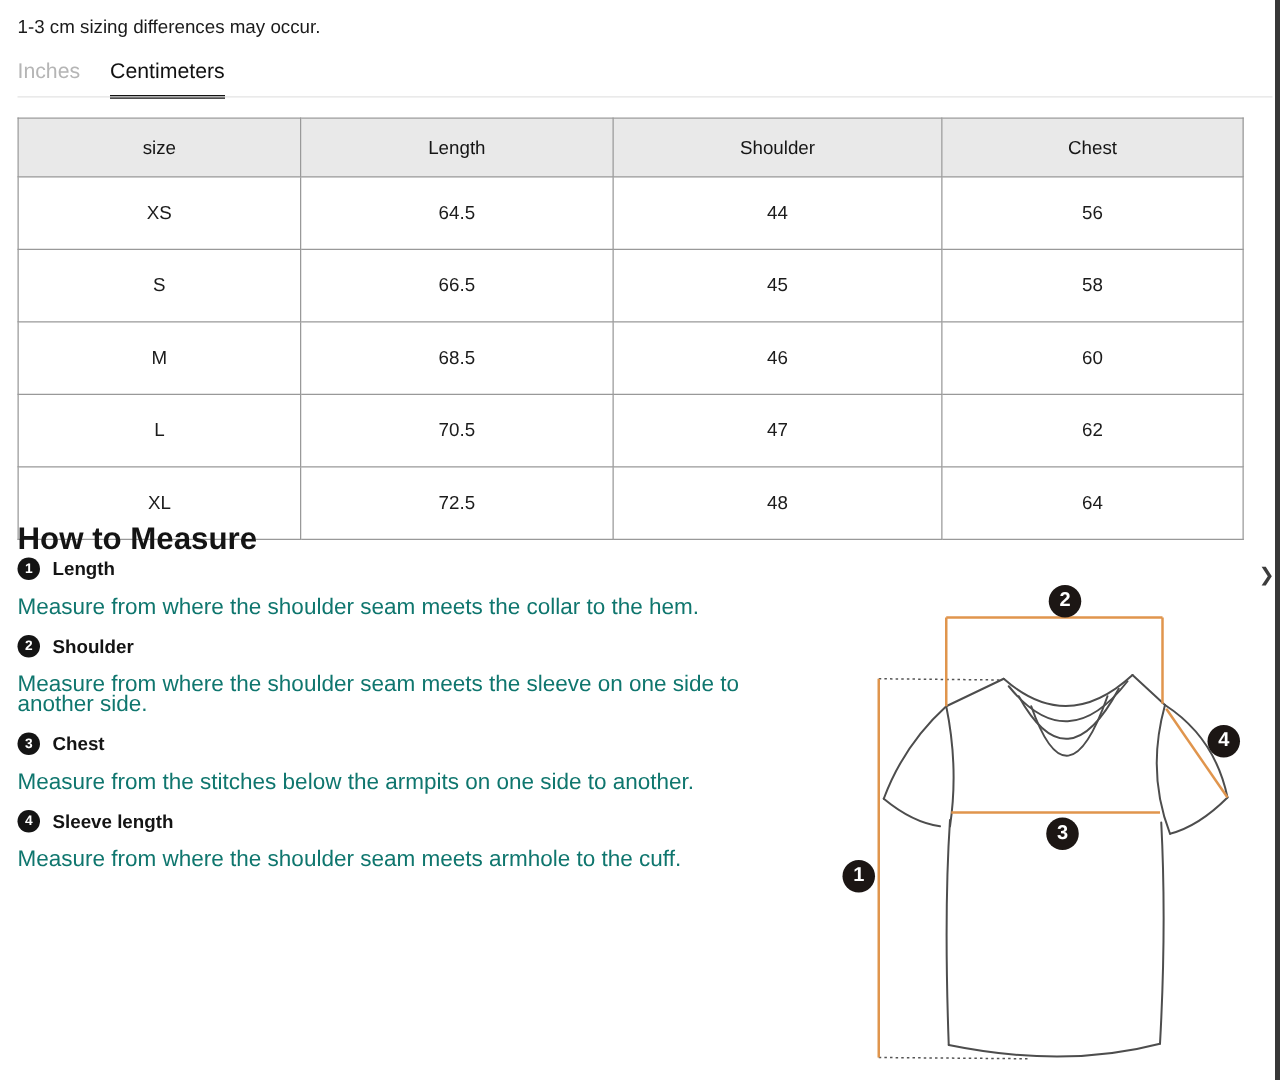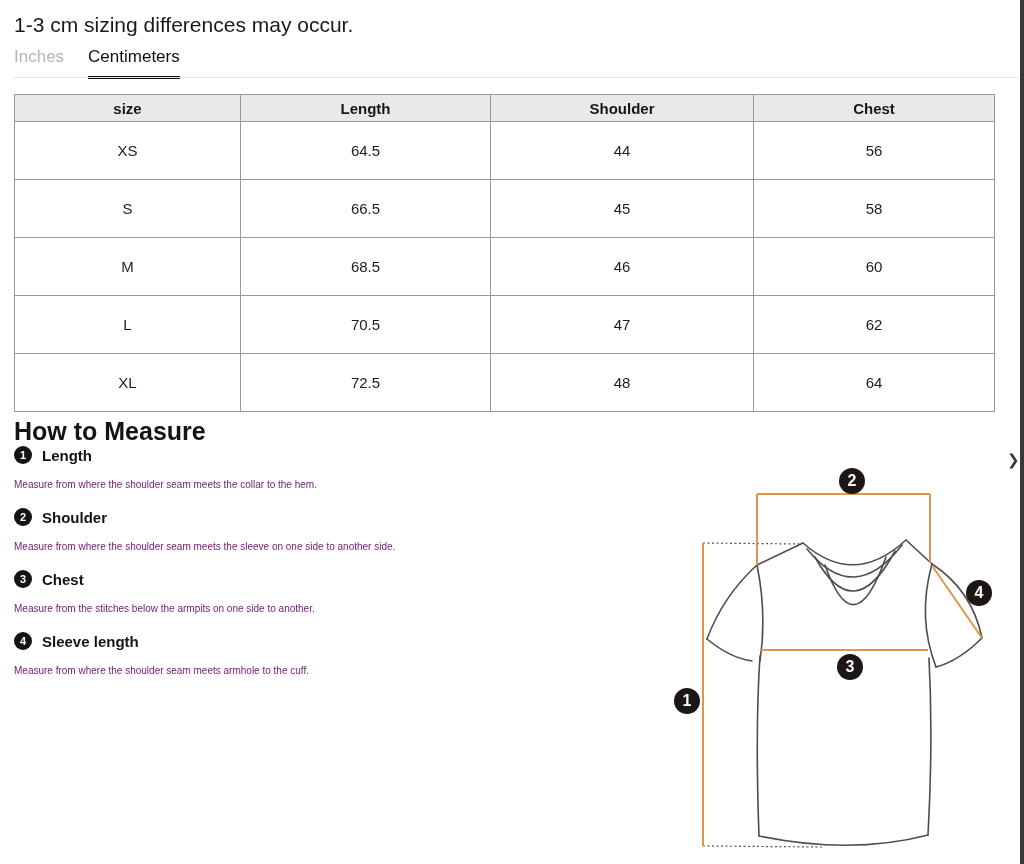--- a/index.html
+++ b/index.html
@@ -8,50 +8,50 @@
     --badge:#1c1614;
     --grid:#999;
   }
   *{box-sizing:border-box;}
   html,body{margin:0;padding:0;}
   body{
     width:1024px;height:864px;position:relative;overflow:hidden;
     background:#fff;color:#141414;
     font-family:"Liberation Sans", sans-serif;
   }
-  .note{position:absolute;top:13px;left:14px;font-size:21px;color:#1a1a1a;}
+  .note{position:absolute;top:13px;left:14px;font-size:15px;color:#1a1a1a;}
 
   .tabs{position:absolute;top:47px;left:14px;display:flex;}
   .tab{font-size:17px;padding-bottom:9px;cursor:pointer;}
   .tab-inactive{color:#b5b5b5;margin-right:24px;}
   .tab-active{color:#111;border-bottom:3px solid #141414;font-weight:normal;}
   .tabs-rule{position:absolute;top:77px;left:14px;width:1004px;height:1px;background:#e4e4e4;}
 
   table.size-table{
     position:absolute;top:94px;left:14px;width:980px;
     border-collapse:collapse;font-size:15px;table-layout:fixed;
     border:1px solid #8c8c8c;
   }
   .size-table th,.size-table td{
     border:1px solid var(--grid);text-align:center;vertical-align:middle;
   }
-  .size-table th{background:#e9e9e9;height:27px;font-weight:bold;color:#161616;}
+  .size-table th{background:#e9e9e9;height:47px;font-weight:normal;color:#161616;}
   .size-table td{height:58px;background:#fff;color:#1c1c1c;}
 
   .htm-title{position:absolute;top:417px;left:14px;font-size:25px;font-weight:bold;color:#141414;margin:0;}
 
   .measure-list{position:absolute;top:446px;left:14px;width:630px;}
   .mi-head{display:flex;align-items:center;gap:10px;height:18px;margin-bottom:13px;}
   .mi-badge{
     width:18px;height:18px;border-radius:50%;background:#141414;color:#fff;
     font-size:11px;font-weight:bold;display:flex;align-items:center;justify-content:center;
     flex:0 0 18px;
   }
   .mi-label{font-size:15px;font-weight:bold;color:#141414;}
-  .mi-desc{font-size:10px;color:#701a75;line-height:16px;margin:0 0 15px 0;}
+  .mi-desc{font-size:18px;color:#0f766e;line-height:16px;margin:0 0 15px 0;}
 
   .diagram{position:absolute;left:660px;top:446px;width:360px;height:418px;}
   .diagram svg{position:absolute;left:0;top:0;}
   .d-badge{
     position:absolute;width:26px;height:26px;border-radius:50%;background:var(--badge);
     color:#fff;font-size:16px;font-weight:bold;display:flex;align-items:center;justify-content:center;
     transform:translate(-50%,-50%);
   }
   .d-badge-1{left:27px;top:255px;}
   .d-badge-2{left:192px;top:35px;}

